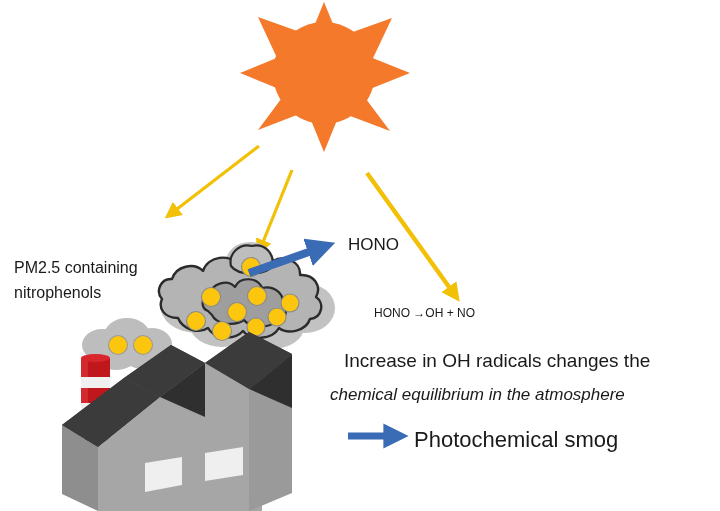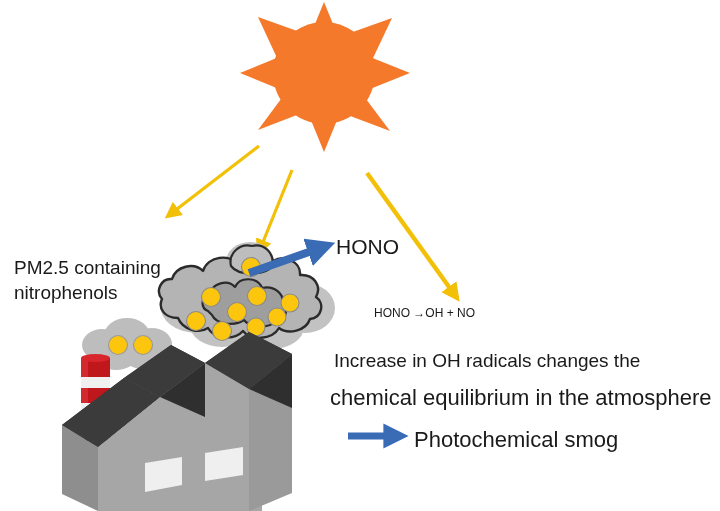--- a/index.html
+++ b/index.html
@@ -25,44 +25,45 @@
   }
   .txt {
     position: absolute;
     white-space: nowrap;
     color: #1a1a1a;
     font-family: "Liberation Sans", sans-serif;
   }
   #label-pm25 {
     left: 14px;
     top: 255px;
-    font-size: 19px;
+    font-size: 16px;
     line-height: 25px;
     white-space: normal;
     width: 200px;
   }
   #label-hono {
-    left: 336px;
+    left: 348px;
     top: 235px;
-    font-size: 21px;
+    font-size: 17px;
   }
   #label-reaction {
     left: 374px;
     top: 306px;
     font-size: 12px;
   }
   #label-increase {
-    left: 334px;
+    left: 344px;
     top: 350px;
     font-size: 19px;
   }
   #label-equilibrium {
     left: 330px;
     top: 385px;
-    font-size: 22px;
+    font-size: 17px;
+    font-style: italic;
   }
   #label-smog {
     left: 414px;
     top: 427px;
     font-size: 22px;
   }
 </style>
 </head>
 <body>
 

